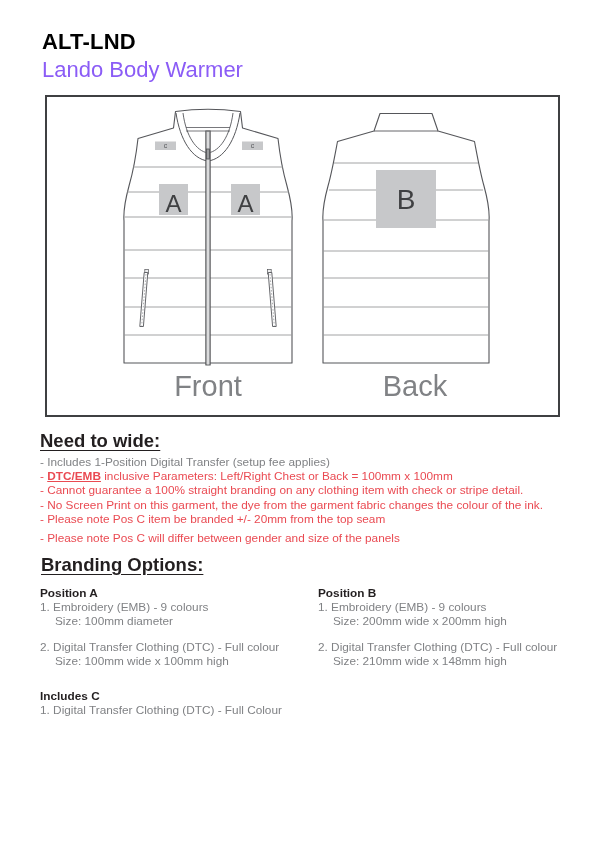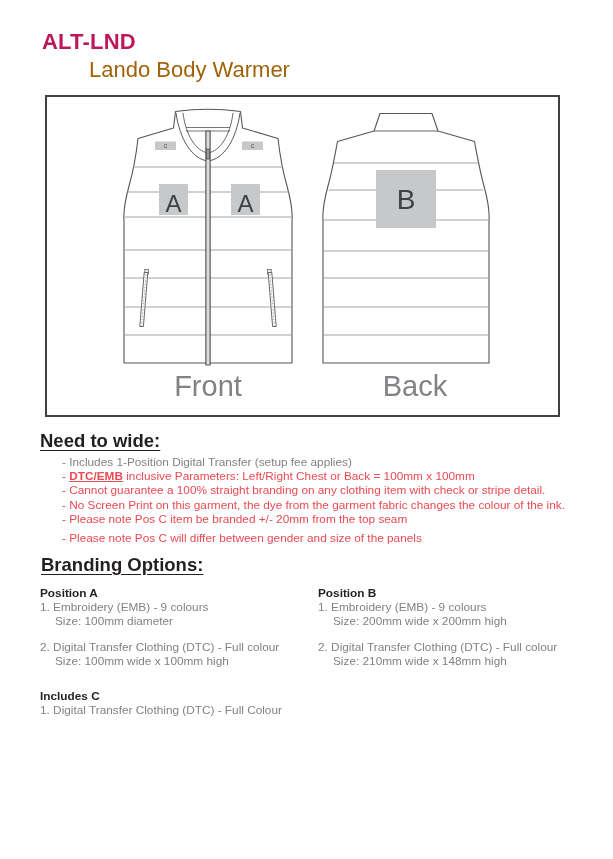--- a/index.html
+++ b/index.html
@@ -6,42 +6,42 @@
   body{
     width:613px;height:859px;
     background:#ffffff;
     font-family:"Liberation Sans", sans-serif;
     position:relative;
     overflow:hidden;
   }
   .abs{position:absolute;}
   .sku{
     left:42px;top:29px;
-    font-size:22px;font-weight:bold;color:#be185d;
+    font-size:22px;font-weight:bold;color:#000000;
     letter-spacing:.2px;
   }
   .product-name{
     left:42px;top:57px;
-    font-size:22px;color:#a16207;margin-left:47px;
+    font-size:22px;color:#8b5cf6;
   }
   .diagram-frame{
     left:45px;top:95px;width:511px;height:318px;
     border:2px solid #3f4042;
     background:#ffffff;
   }
   .diagram-frame svg{position:absolute;left:0;top:0;}
   .section-heading{
     font-size:18.5px;font-weight:bold;color:#231f20;
     text-decoration:underline;
     text-underline-offset:3px;
   }
   .ntk-heading{left:40px;top:430px;}
   .notes{
     left:40px;top:455px;width:540px;
-    font-size:11.8px;line-height:14.2px;margin-left:22px;
+    font-size:11.8px;line-height:14.2px;
   }
   .note-gray{color:#808285;}
   .note-red{color:#ea4a52;}
   .note-last{margin-top:5px;}
   .b{font-weight:bold;text-decoration:underline;}
   .bo-heading{left:41px;top:554px;}
   .pos-block{
     font-size:11.8px;line-height:13.4px;color:#808285;width:280px;
   }
   .pos-a{left:40px;top:587px;}

